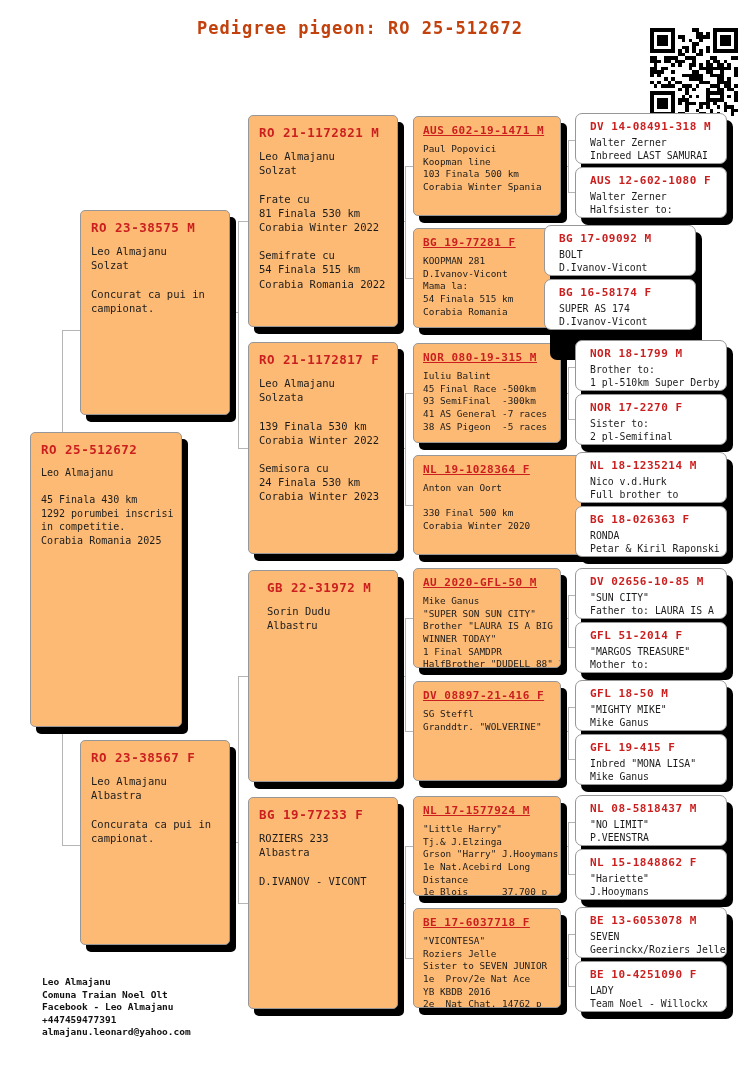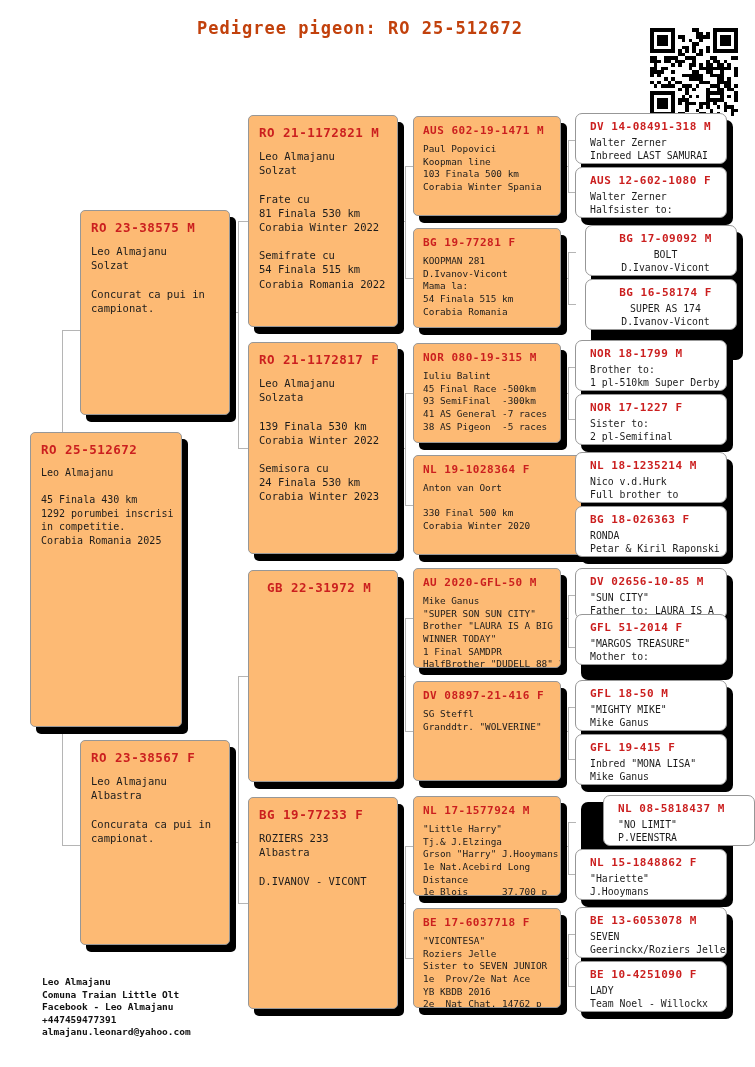--- a/index.html
+++ b/index.html
@@ -9,21 +9,21 @@
   .title{ position:absolute; top:18px; left:0; width:720px; text-align:center;
           font:bold 17px "DejaVu Sans Mono", monospace; letter-spacing:1px; color:#c2410c; }
   .cline{ position:absolute; background:var(--line); }
   .box{ position:absolute; background:#fdba74; border:1px solid var(--border); border-radius:5px;
         box-shadow:6px 7px 0 #000; box-sizing:border-box; padding:9px 6px 6px 10px; overflow:hidden; }
   .ring{ font:bold 12.5px "DejaVu Sans Mono", monospace; color:var(--ring-red);
          letter-spacing:.5px; margin-bottom:9px; white-space:pre; }
   .body{ font:10.5px/1.35 "DejaVu Sans Mono", monospace; color:#1c1c1c; white-space:pre; }
   .g1 .body{ font-size:10px; }
   .g4{ padding:7px 5px 4px 9px; }
-  .g4 .ring{ font-size:11px; margin-bottom:6px; }
+  .g4 .ring{ font-size:11px; margin-bottom:6px;text-decoration:underline; }
   .g4 .body{ font-size:9.4px; line-height:1.35; }
   .pair{ position:absolute; }
   .pair-shadow{ position:absolute; left:6px; top:7px; width:100%; height:100%;
                 background:#000; border-radius:7px; }
   .sub{ position:absolute; left:0; width:100%; height:51px; background:#fff;
         border:1px solid var(--border); border-radius:7px; box-sizing:border-box;
         padding:6px 5px 4px 14px; overflow:hidden; }
   .sub .ring{ font-size:11px; margin-bottom:4px; }
   .sub .body{ font-size:9.8px; line-height:1.32; }
   #qr{ position:absolute; left:650px; top:28px; width:88px; height:88px; }
@@ -357,20 +357,22 @@
 
 139 Finala 530 km
 Corabia Winter 2022
 
 Semisora cu
 24 Finala 530 km
 Corabia Winter 2023</div>
       </div>
       <div class="box " style="left: 248px; top: 570px; width: 150px; height: 212px; padding-left: 18px;">
         <div class="ring">GB 22-31972 M</div>
+        <div class="body">Sorin Dudu
+Albastru</div>
       </div>
       <div class="box " style="left: 248px; top: 797px; width: 150px; height: 212px;">
         <div class="ring">BG 19-77233 F</div>
         <div class="body">ROZIERS 233
 Albastra
 
 D.IVANOV - VICONT</div>
       </div>
       <div class="box g4" style="left: 413px; top: 116px; width: 148px; height: 100px;">
         <div class="ring">AUS 602-19-1471 M</div>
@@ -440,42 +442,42 @@
           <div class="ring">DV 14-08491-318 M</div>
           <div class="body">Walter Zerner
 Inbreed LAST SAMURAI</div>
         </div>
         <div class="sub" style="top: 54px;">
           <div class="ring">AUS 12-602-1080 F</div>
           <div class="body">Walter Zerner
 Halfsister to:</div>
         </div>
       </div>
-      <div class="pair" style="left: 585px; top: 225px; width: 152px; height: 128px; text-align: center;">
+      <div class="pair" style="left: 544px; top: 225px; width: 152px; height: 128px;">
         <div class="pair-shadow"></div>
         <div class="sub" style="top: 0px;">
           <div class="ring">BG 17-09092 M</div>
           <div class="body">BOLT
 D.Ivanov-Vicont</div>
         </div>
         <div class="sub" style="top: 54px;">
           <div class="ring">BG 16-58174 F</div>
           <div class="body">SUPER AS 174
 D.Ivanov-Vicont</div>
         </div>
       </div>
       <div class="pair" style="left: 575px; top: 340px; width: 152px; height: 105px;">
         <div class="pair-shadow"></div>
         <div class="sub" style="top: 0px;">
           <div class="ring">NOR 18-1799 M</div>
           <div class="body">Brother to:
 1 pl-510km Super Derby</div>
         </div>
         <div class="sub" style="top: 54px;">
-          <div class="ring">NOR 17-1227 F</div>
+          <div class="ring">NOR 17-2270 F</div>
           <div class="body">Sister to:
 2 pl-Semifinal</div>
         </div>
       </div>
       <div class="pair" style="left: 575px; top: 452px; width: 152px; height: 105px;">
         <div class="pair-shadow"></div>
         <div class="sub" style="top: 0px;">
           <div class="ring">NL 18-1235214 M</div>
           <div class="body">Nico v.d.Hurk
 Full brother to</div>
@@ -486,42 +488,42 @@
 Petar &amp; Kiril Raponski</div>
         </div>
       </div>
       <div class="pair" style="left: 575px; top: 568px; width: 152px; height: 105px;">
         <div class="pair-shadow"></div>
         <div class="sub" style="top: 0px;">
           <div class="ring">DV 02656-10-85 M</div>
           <div class="body">"SUN CITY"
 Father to: LAURA IS A</div>
         </div>
-        <div class="sub" style="top: 46px;">
+        <div class="sub" style="top: 54px;">
           <div class="ring">GFL 51-2014 F</div>
           <div class="body">"MARGOS TREASURE"
 Mother to:</div>
         </div>
       </div>
       <div class="pair" style="left: 575px; top: 680px; width: 152px; height: 105px;">
         <div class="pair-shadow"></div>
         <div class="sub" style="top: 0px;">
           <div class="ring">GFL 18-50 M</div>
           <div class="body">"MIGHTY MIKE"
 Mike Ganus</div>
         </div>
         <div class="sub" style="top: 54px;">
           <div class="ring">GFL 19-415 F</div>
           <div class="body">Inbred "MONA LISA"
 Mike Ganus</div>
         </div>
       </div>
       <div class="pair" style="left: 575px; top: 795px; width: 152px; height: 105px;">
         <div class="pair-shadow"></div>
-        <div class="sub" style="top: 0px; margin-left: 28px;">
+        <div class="sub" style="top: 0px;">
           <div class="ring">NL 08-5818437 M</div>
           <div class="body">"NO LIMIT"
 P.VEENSTRA</div>
         </div>
         <div class="sub" style="top: 54px;">
           <div class="ring">NL 15-1848862 F</div>
           <div class="body">"Hariette"
 J.Hooymans</div>
         </div>
       </div>
@@ -535,19 +537,19 @@
         <div class="sub" style="top: 54px;">
           <div class="ring">BE 10-4251090 F</div>
           <div class="body">LADY
 Team Noel - Willockx</div>
         </div>
       </div>
     </div>
 
   <div class="footer">
     <div>Leo Almajanu</div>
-    <div>Comuna Traian Little Olt</div>
+    <div>Comuna Traian Noel Olt</div>
     <div>Facebook - Leo Almajanu</div>
     <div>+447459477391</div>
     <div>almajanu.leonard@yahoo.com</div>
   </div>
 
 </div>
 
 </body></html>

